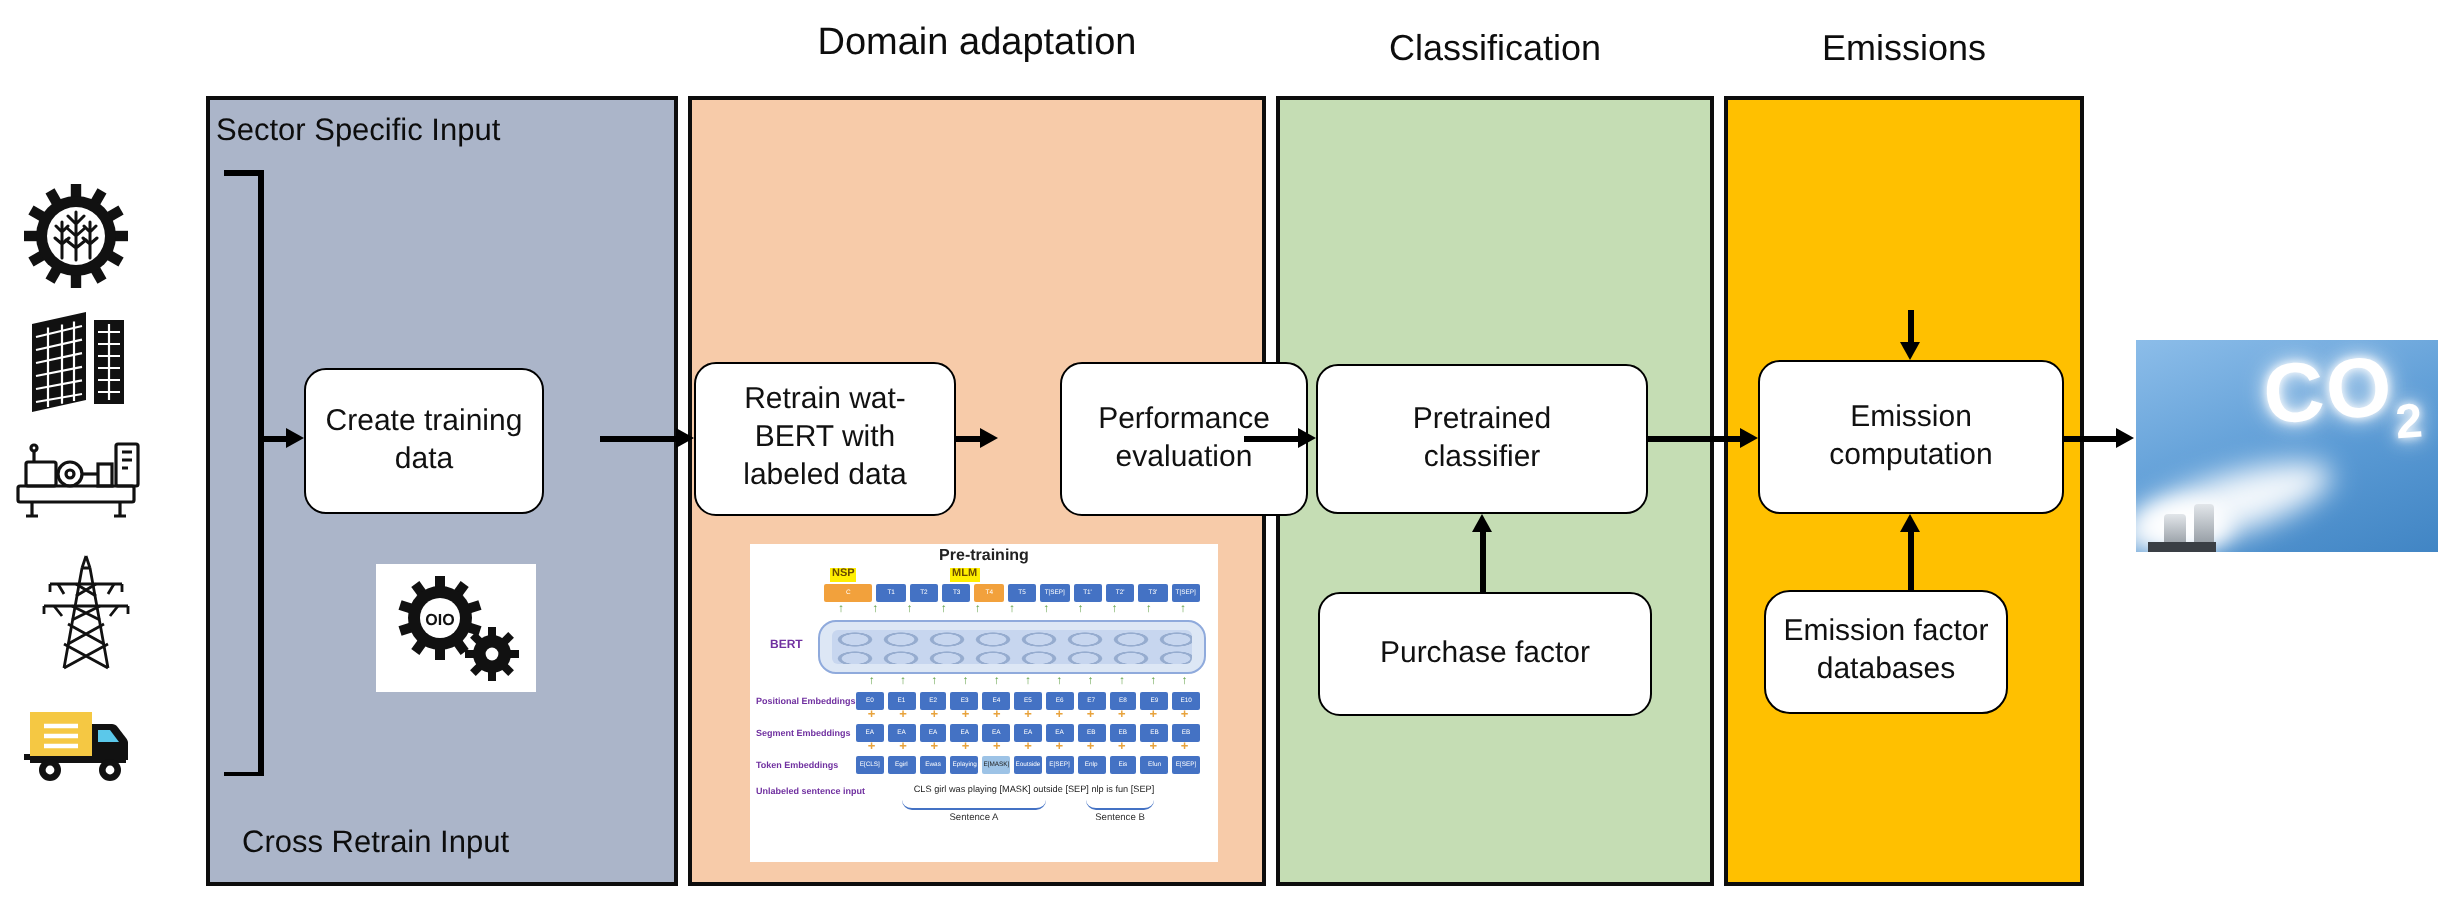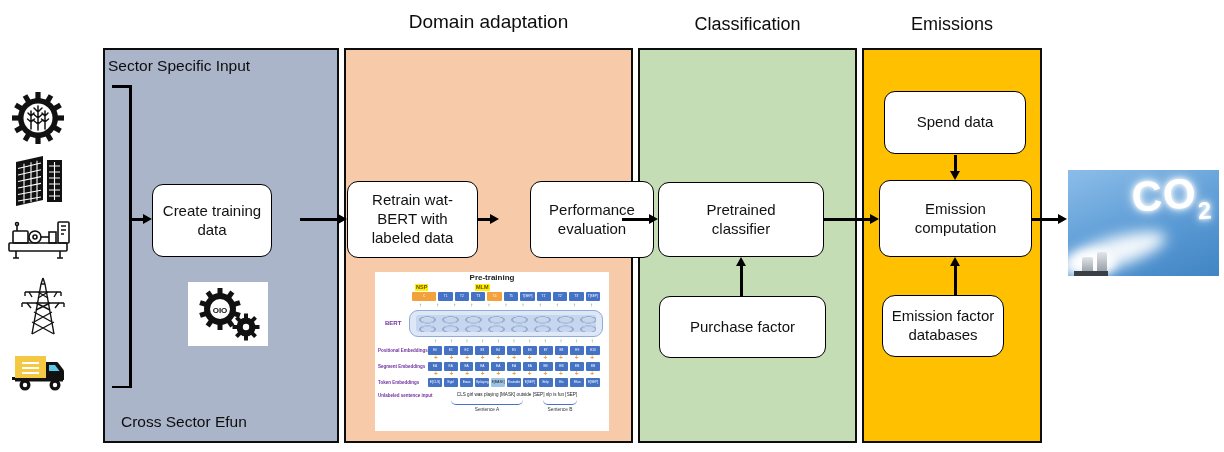--- a/index.html
+++ b/index.html
@@ -212,21 +212,21 @@
       <rect x="3" y="30" width="48" height="3.5" fill="#111"></rect>
       <rect x="0" y="29" width="3" height="3" fill="#111"></rect>
       <circle cx="13" cy="37" r="5.5" fill="#111"></circle>
         <circle cx="13" cy="37" r="2.2" fill="#fff"></circle>
       <circle cx="43" cy="37" r="5.5" fill="#111"></circle>
         <circle cx="43" cy="37" r="2.2" fill="#fff"></circle>
     </svg>
   </div>
 
   <div class="side-label" id="lbl-ssi">Sector Specific Input</div>
-  <div class="side-label" id="lbl-csi">Cross Sector Efun</div>
+  <div class="side-label" id="lbl-csi">Cross Retrain Input</div>
   <div class="bline" style="left:129px;top:85px;width:2.5px;height:303px;"></div>
   <div class="bline" style="left:112px;top:85px;width:20px;height:2.5px;"></div>
   <div class="bline" style="left:112px;top:385.5px;width:20px;height:2.5px;"></div>
 
   <div class="node" id="n-create">Create training data</div>
 
   <div class="gearsbox">
     <svg width="80" height="64" viewBox="0 0 80 64">
       <g transform="translate(32,27)" fill="#111">
         <g>
@@ -384,21 +384,20 @@
     <div class="bfsent">CLS girl was playing [MASK] outside [SEP] nlp is fun [SEP]</div>
     <div class="brace" id="brace-a"></div>
     <div class="brace" id="brace-b"></div>
     <div class="sentlab" id="sent-a">Sentence A</div>
     <div class="sentlab" id="sent-b">Sentence B</div>
   </div>
 
   <div class="node" id="n-class">Pretrained classifier</div>
   <div class="node" id="n-purch">Purchase factor</div>
 
-  <div class="node" id="n-spend">Spend data</div>
   <div class="node" id="n-comp">Emission computation</div>
   <div class="node" id="n-efdb">Emission factor databases</div>
 
   <div class="harrow" id="a1"></div>
   <div class="harrow" id="a2"></div>
   <div class="harrow" id="a3"></div>
   <div class="harrow" id="a4"></div>
   <div class="harrow" id="a5"></div>
   <div class="harrow" id="a6"></div>
   <div class="varrow up" id="av1"></div>

